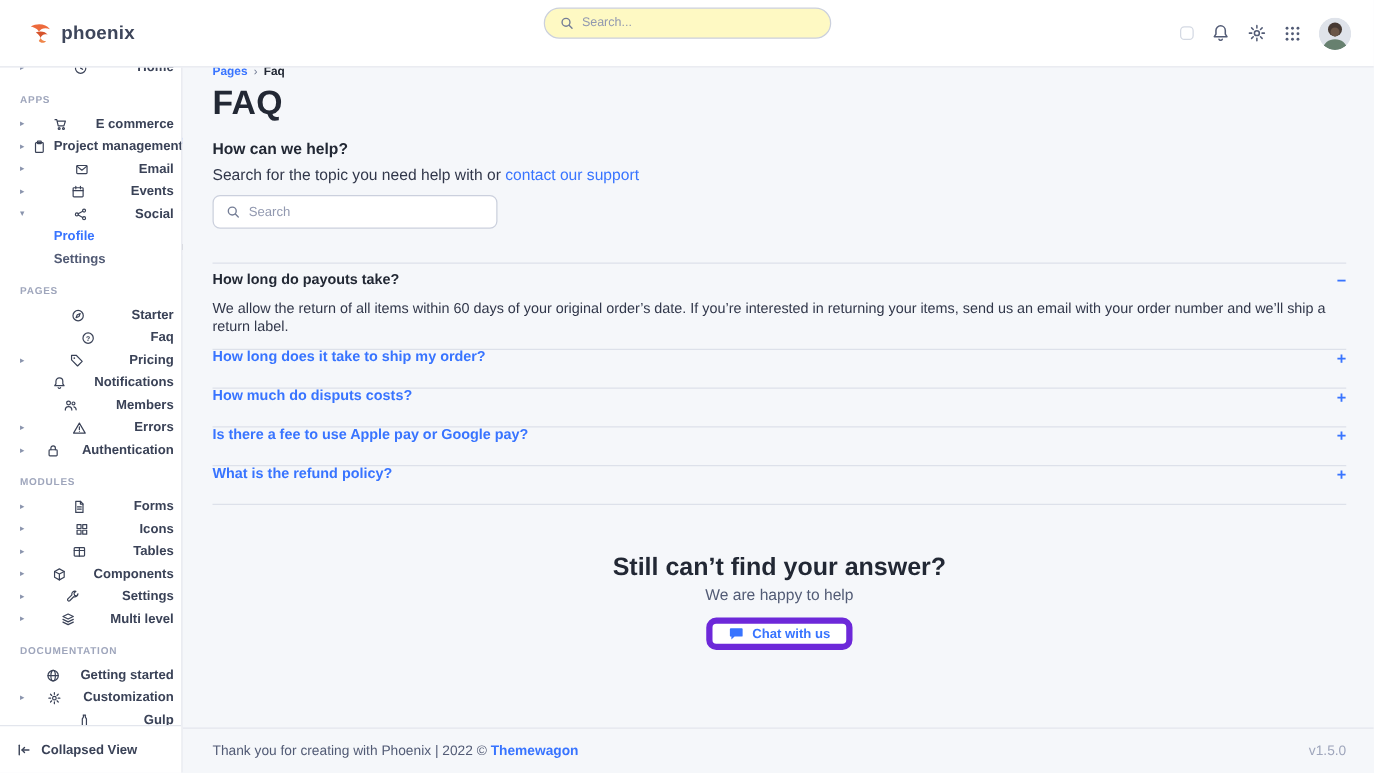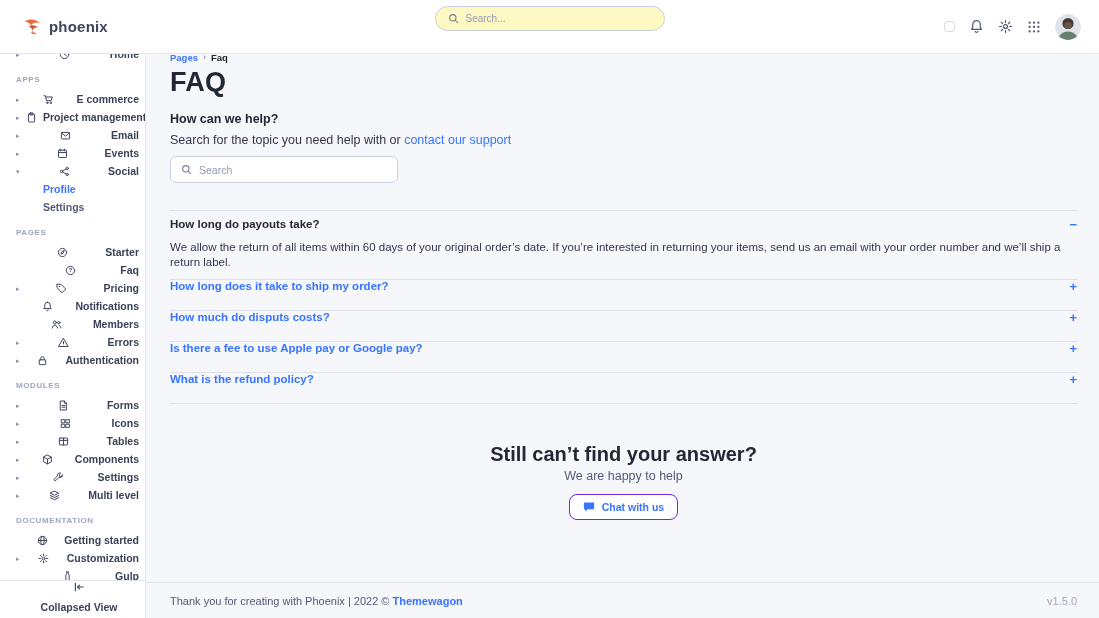--- a/index.html
+++ b/index.html
@@ -31,21 +31,21 @@
   
   .sidebar{position:fixed;top:38px;left:0;bottom:0;width:146px;background:#fff;border-right:1px solid var(--border);z-index:20;}
   .side-scroll{height:calc(100% - 38px);overflow:hidden;padding:7px 6px 0 16px;}
   .side-label{margin:9px 0 2px;height:16px;line-height:16px;font-size:8px;font-weight:700;letter-spacing:.6px;color:var(--faint);text-transform:uppercase;}
   .side-item{height:18px;display:flex;align-items:center;cursor:pointer;color:#3a4257;justify-content:space-between;}
   .caret{width:10px;font-size:7px;color:#8a94ad;flex:none;line-height:1;}
   .sicon{width:17px;flex:none;display:flex;align-items:center;color:#3a4257;}
   .slabel{font-size:10.5px;font-weight:600;white-space:nowrap;}
   .side-child{height:18px;display:flex;align-items:center;padding-left:27px;font-size:10.5px;font-weight:600;color:#525b75;cursor:pointer;}
   .side-child.active{color:var(--primary);}
-  .collapse-bar{position:absolute;bottom:0;left:0;right:0;height:38px;border-top:1px solid var(--border);background:#fff;display:flex;align-items:center;gap:8px;padding-left:13px;color:#3a4257;cursor:pointer;flex-direction:column;}
+  .collapse-bar{position:absolute;bottom:0;left:0;right:0;height:38px;border-top:1px solid var(--border);background:#fff;display:flex;align-items:center;gap:8px;padding-left:13px;color:#3a4257;cursor:pointer;}
   .collapse-bar .clabel{font-size:10.5px;font-weight:600;}
 
   
   .main{position:fixed;left:146px;top:38px;right:0;bottom:0;background:var(--bg);overflow:hidden;}
   .content{padding:13px 22px 0 24px;}
   .breadcrumb{display:flex;align-items:center;gap:5px;font-size:9.5px;height:12px;}
   .bc-link{color:var(--primary);font-weight:600;cursor:pointer;}
   .bc-sep{color:#6e7891;font-size:9px;}
   .bc-current{color:var(--dark);font-weight:700;}
   .page-title{margin-top:4px;font-size:27px;line-height:30px;font-weight:800;color:var(--dark);letter-spacing:.2px;}
@@ -64,21 +64,21 @@
   .faq-item.closed .faq-head{height:30px;}
   .faq-q{font-size:11.5px;font-weight:700;}
   .faq-item.open .faq-q{color:var(--dark);}
   .faq-item.closed .faq-q{color:var(--primary);}
   .faq-toggle{color:var(--primary);font-size:13px;font-weight:700;line-height:1;cursor:pointer;}
   .faq-answer{margin-top:4px;font-size:11.5px;line-height:15px;color:var(--body);}
 
   .cta{margin-top:38px;text-align:center;}
   .cta-heading{font-size:20px;line-height:24px;font-weight:800;color:var(--dark);}
   .cta-sub{margin-top:3px;font-size:12.5px;color:var(--muted);}
-  .cta-btn{margin-top:11px;display:inline-flex;align-items:center;gap:7px;height:26px;padding:0 13px;background:#fff;border:1px solid #6d28d9;border-radius:8px;color:var(--primary);font-size:10.5px;font-weight:700;cursor:pointer;font-family:inherit;}
+  .cta-btn{margin-top:11px;display:inline-flex;align-items:center;gap:7px;height:26px;padding:0 13px;background:#fff;border:5px solid #6d28d9;border-radius:8px;color:var(--primary);font-size:10.5px;font-weight:700;cursor:pointer;font-family:inherit;}
 
   .footer{position:absolute;left:0;right:0;bottom:0;height:36px;border-top:1px solid var(--border);display:flex;align-items:center;justify-content:space-between;padding:0 22px 0 24px;font-size:11px;color:var(--muted);background:var(--bg);}
   .footer a{color:var(--primary);text-decoration:none;cursor:pointer;font-weight:bold;}
   .footer .version{color:var(--faint);}
 </style>
 </head>
 <body>
 
 <header class="navbar">
   <div class="brand">

